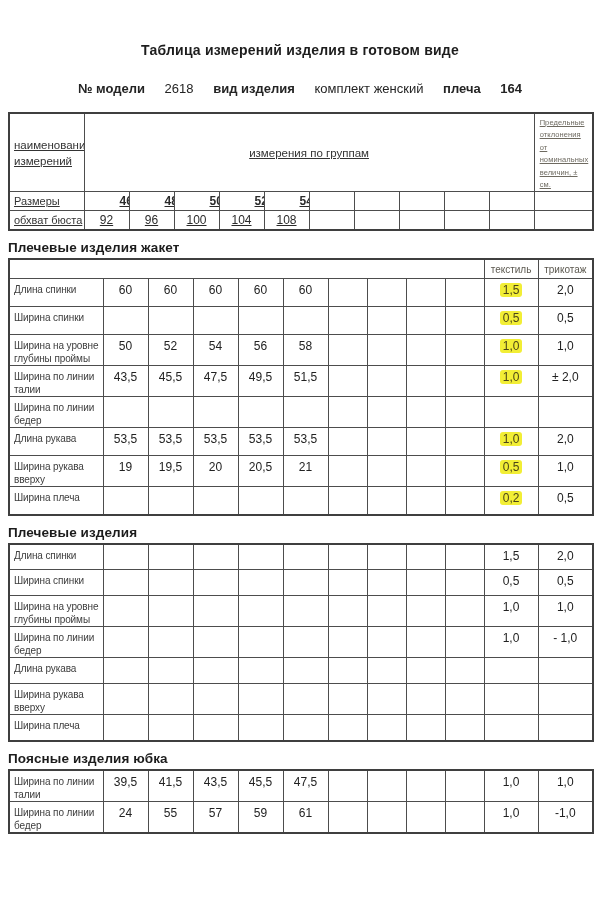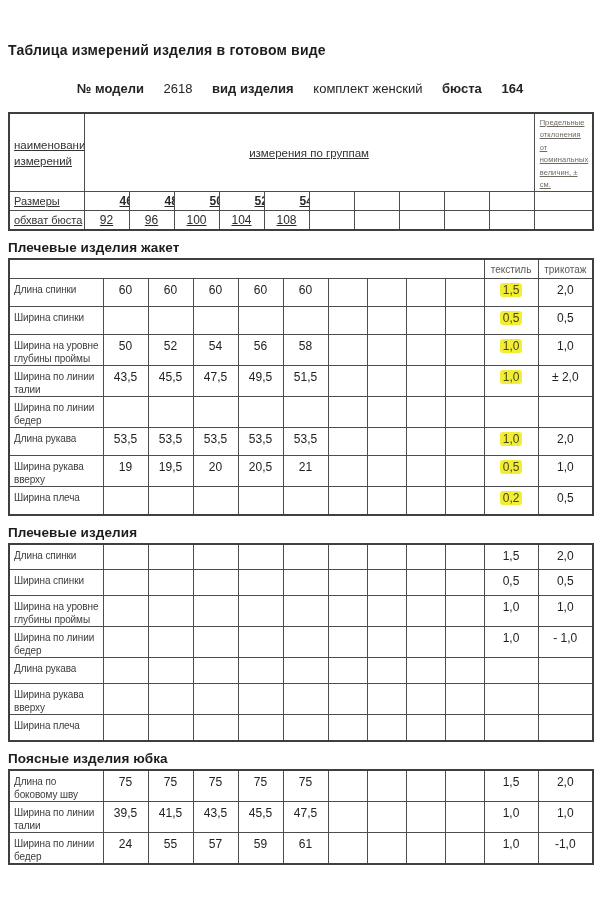--- a/index.html
+++ b/index.html
@@ -3,21 +3,21 @@
 <meta charset="utf-8">
 <style>
   html,body{margin:0;padding:0;}
   body{
     width:600px;height:900px;background:#ffffff;overflow:hidden;
     font-family:"Liberation Sans","DejaVu Sans",sans-serif;
     color:#2b2b2b;
   }
   .doc{width:584px;margin:0 auto;padding-top:42px;}
   .page-title{
-    font-size:14px;font-weight:bold;color:#1d1d1d;
+    text-align:center;font-size:14px;font-weight:bold;color:#1d1d1d;
     letter-spacing:.2px;
   }
   .model-line{
     text-align:center;font-size:13px;margin-top:23px;color:#242424;
   }
   .model-line .b{font-weight:bold;}
   .model-line span{margin:0 8px;}
   .gap-right{margin-right:8px !important;}
 
   table{border-collapse:collapse;table-layout:fixed;width:584px;}
@@ -65,21 +65,21 @@
 
 <div class="doc">
 
   <div class="page-title">Таблица измерений изделия в готовом виде</div>
 
   <div class="model-line">
     <span class="b">№ модели</span>
     <span class="gap-right">2618</span>
     <span class="b">вид изделия</span>
     <span class="gap-right">комплект женский</span>
-    <span class="b">бюста</span>
+    <span class="b">плеча</span>
     <span class="b">164</span>
   </div>
 
   <table class="top-table">
     <colgroup>
       <col style="width:75px">
       <col style="width:45px">
         <col style="width:45px">
         <col style="width:45px">
         <col style="width:45px">
@@ -395,34 +395,20 @@
           <col style="width: 45px;">
           <col style="width: 39px;">
           <col style="width: 39px;">
           <col style="width: 39px;">
           <col style="width: 39px;">
           <col style="width: 54px;">
           <col style="width: 55px;">
         </colgroup>
         <tbody>
           <tr class="h31">
-            <td class="rlabel">Длина по боковому шву</td>
-            <td class="val">75</td>
-            <td class="val">75</td>
-            <td class="val">75</td>
-            <td class="val">75</td>
-            <td class="val">75</td>
-            <td class="val"></td>
-            <td class="val"></td>
-            <td class="val"></td>
-            <td class="val"></td>
-            <td class="val"><span>1,5</span></td>
-            <td class="val">2,0</td>
-          </tr>
-          <tr class="h31">
             <td class="rlabel">Ширина по линии талии</td>
             <td class="val">39,5</td>
             <td class="val">41,5</td>
             <td class="val">43,5</td>
             <td class="val">45,5</td>
             <td class="val">47,5</td>
             <td class="val"></td>
             <td class="val"></td>
             <td class="val"></td>
             <td class="val"></td>

